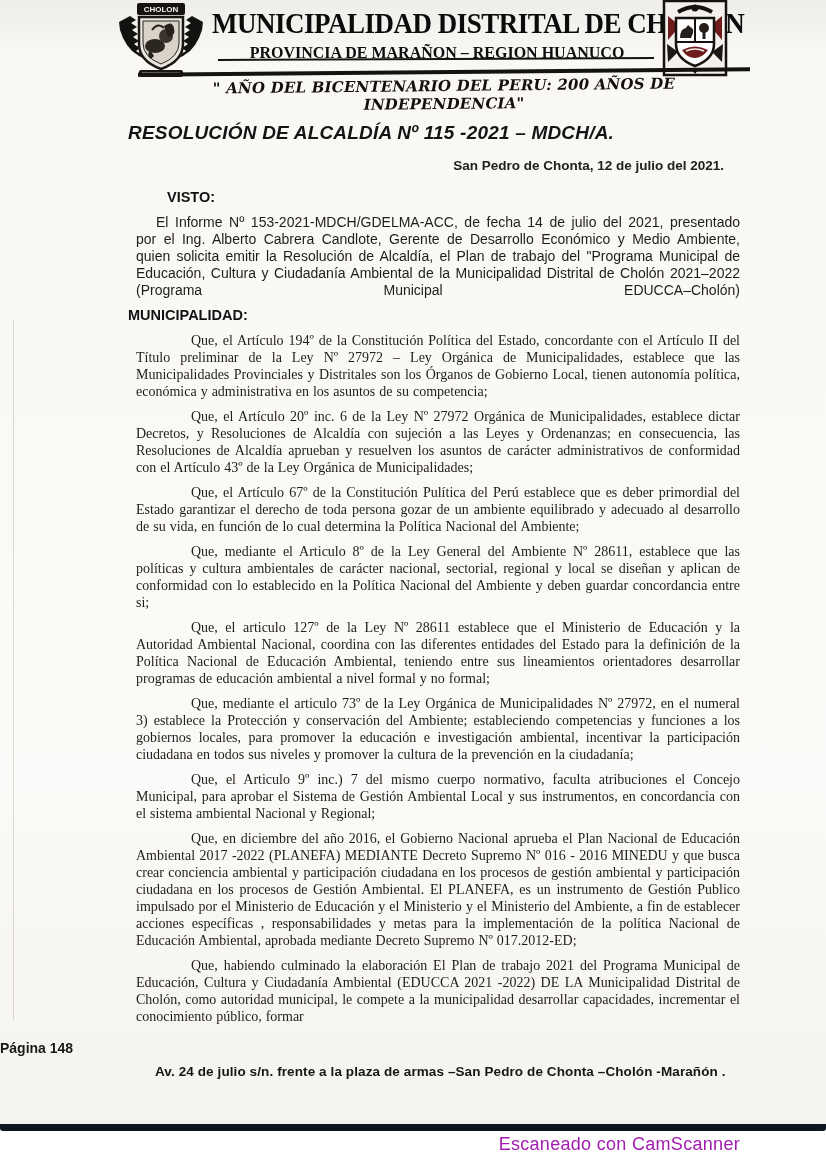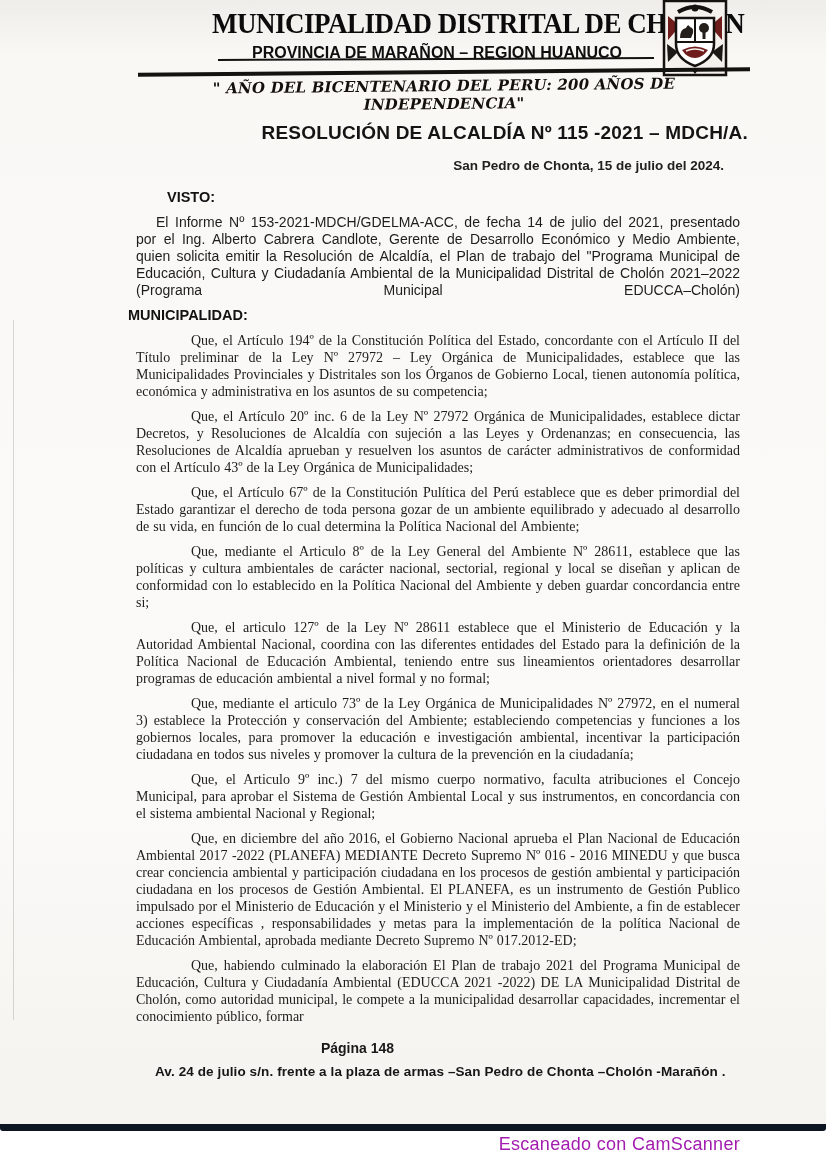--- a/index.html
+++ b/index.html
@@ -22,62 +22,62 @@
   .emblem-right { position:absolute; left:662px; top:0px; width:68px; height:80px; }
   .header-center {
     position:absolute; left:212px; top:8px; width:450px; text-align:center;
   }
   .muni-title {
     margin:0; font-family:"Liberation Serif", serif; font-weight:700;
     font-size:27px; letter-spacing:-0.5px; color:#0b0b0b; white-space:nowrap;
     transform:scaleY(1.08);
   }
   .prov-subtitle {
-    margin:5px 0 0 0; font-family:Liberation Sans, sans-serif; font-weight:700;
+    margin:5px 0 0 0; font-family:Liberation Serif, serif; font-weight:700;
     font-size:16px; color:#0e0e0e; white-space:nowrap;text-align:center;
   }
   .rule-thin {
     position:absolute; left:218px; top:58px; width:436px; height:2px; background:#15130f;
     transform:rotate(-0.25deg);
   }
   .rule-thick {
     position:absolute; left:138px; top:70px; width:612px; height:4px; background:#15130f;
     transform:rotate(-0.5deg);
   }
   .motto {
     position:absolute; left:138px; top:77px; width:612px; text-align:center;
     font-family:"DejaVu Serif", serif; font-style:italic; font-weight:700;
     font-size:15px; color:#14110d; transform:rotate(-0.6deg); letter-spacing:0.2px;
   }
   
   .doc {
     position:absolute; left:128px; top:122px; width:620px;
   }
   .res-title {
-    margin:0 0 14px 0; text-align:right; font-size:19px; font-weight:700;
-    color:#141414; letter-spacing:0.2px;
+    margin:0 0 14px 0; text-align:left; font-size:19px; font-weight:700;
+    color:#141414; letter-spacing:0.2px;font-style:italic;
   }
   .dateline {
     text-align:right; padding-right:24px; font-size:13.5px; font-weight:600;
     color:#20201e; margin-bottom:16px;
   }
   .sec-heading {
     font-weight:700; font-size:14.5px; color:#121212; line-height:17px;
   }
   .sec-heading.indented { margin-left:39px; }
   .doc p {
     margin:8px; font-size:14px; line-height:17px; text-align:justify;
     color:#1f1d1b; word-spacing:0.5px;
   }
   .doc p.visto-p { text-indent:20px; text-align-last:justify; }
   .doc p.cons-p { text-indent:55px;font-family:Liberation Serif, serif; }
   
   .page-number {
-    position:absolute; left:0; top:1040px; width:659px; text-align:center;
-    font-size:14px; font-weight:700; color:#191919;margin-left:28px;
+    position:absolute; left:0; top:1040px; width:659px; text-align:left;
+    font-size:14px; font-weight:700; color:#191919;
   }
   .address {
     position:absolute; left:155px; top:1064px; font-size:13.5px; font-weight:700;
     color:#161616; letter-spacing:0.1px;
   }
   
   .scan-bar {
     position:absolute; left:0; top:1124px; width:826px; height:7px;
     background:#0d1522; border-radius:0 0 3px 3px;
   }
@@ -85,20 +85,42 @@
     position:absolute; top:1134px; right:86px; font-size:18px; color:#a21caf;
     letter-spacing:0.3px; font-family:"Liberation Sans", sans-serif;
   }
 </style>
 </head>
 <body>
 
 <div class="sheet">
   <div class="page-edge-line"></div>
 
+  <div class="emblem-left">
+    <svg width="106" height="80" viewBox="0 0 106 80">
+
+      <path d="M22 14 l6 4 -5 3 6 4 -5 3 6 4 -5 3 6 4 -5 3 6 4 -4 3 7 4 -3 -1 5 5 8 3 -6 -2 -8 -4 -7 -5 -5 -6 -4 -7 -3 -8 -1 -8 z" fill="#141210"></path>
+      <path d="M84 14 l-6 4 5 3 -6 4 5 3 -6 4 5 3 -6 4 5 3 -6 4 4 3 -7 4 3 -1 -5 5 -8 3 6 -2 8 -4 7 -5 5 -6 4 -7 3 -8 1 -8 z" fill="#141210"></path>
+
+      <rect x="29" y="1" width="48" height="12" rx="2" fill="#15120f"></rect>
+      <text x="53" y="10" text-anchor="middle" font-family="Liberation Sans, sans-serif" font-size="8" font-weight="bold" fill="#f4f2ee">CHOLON</text>
+
+      <path d="M31 15 H75 V42 Q75 59 53 67 Q31 59 31 42 Z" fill="#e9e5df" stroke="#1a1713" stroke-width="2.5"></path>
+      <path d="M35 19 H71 V41 Q71 55 53 62 Q35 55 35 41 Z" fill="#d8d2c9" stroke="#2a251f" stroke-width="1"></path>
+
+      <ellipse cx="47" cy="44" rx="10" ry="7" fill="#2c2620"></ellipse>
+      <path d="M42 48 q-4 6 1 9 l3 -3 z" fill="#241f1a"></path>
+      <circle cx="58" cy="34" r="7" fill="#3a332b"></circle>
+      <path d="M56 24 q8 -6 10 2 q2 8 -6 9 z" fill="#26211b"></path>
+      <path d="M44 28 q6 -8 12 -2" stroke="#26211b" stroke-width="2" fill="none"></path>
+
+      <rect x="31" y="68" width="44" height="7" rx="2" fill="#1a1713"></rect>
+      <rect x="34" y="70" width="38" height="2" fill="#8d867c"></rect>
+    </svg>
+  </div>
 
   <div class="header-center">
     <h1 class="muni-title">MUNICIPALIDAD DISTRITAL DE CHOLON</h1>
     <h2 class="prov-subtitle">PROVINCIA DE MARAÑON – REGION HUANUCO</h2>
   </div>
 
   <div class="emblem-right">
     <svg width="68" height="80" viewBox="0 0 68 80">
       <rect x="2" y="1" width="62" height="74" fill="#f4f1ec" stroke="#15120f" stroke-width="2.5"></rect>
 
@@ -124,21 +146,21 @@
       <path d="M30 70 l3 4 l3 -4 z" fill="#15120f"></path>
     </svg>
   </div>
 
   <div class="rule-thin"></div>
   <div class="rule-thick"></div>
   <div class="motto">" AÑO DEL BICENTENARIO DEL PERU:  200  AÑOS DE INDEPENDENCIA"</div>
 
   <main class="doc">
     <h3 class="res-title">RESOLUCIÓN DE ALCALDÍA Nº 115 -2021 – MDCH/A.</h3>
-    <div class="dateline">San Pedro de Chonta, 15 de julio del 2024.</div>
+    <div class="dateline">San Pedro de Chonta, 12 de julio del 2021.</div>
 
     <div class="sec-heading indented">VISTO:</div>
     <p class="visto-p">El Informe Nº 153-2021-MDCH/GDELMA-ACC, de fecha 14 de julio del 2021, presentado por el  Ing. Alberto Cabrera Candlote, Gerente de Desarrollo Económico y Medio Ambiente, quien solicita  emitir la Resolución  de Alcaldía, el Plan de trabajo del "Programa  Municipal de Educación, Cultura y Ciudadanía Ambiental  de la Municipalidad Distrital de Cholón 2021–2022 (Programa Municipal EDUCCA–Cholón)</p>
 
     <div class="sec-heading">MUNICIPALIDAD:</div>
     <p class="cons-p">Que, el Artículo 194º de la Constitución Política del Estado, concordante con el Artículo II del Título preliminar de la Ley Nº 27972 – Ley Orgánica de Municipalidades, establece que las Municipalidades Provinciales y Distritales son los Órganos de Gobierno Local, tienen autonomía política, económica y administrativa en los asuntos de su competencia;</p>
     <p class="cons-p">Que, el Artículo 20º inc. 6 de la Ley Nº 27972 Orgánica de Municipalidades, establece dictar Decretos, y Resoluciones de Alcaldía con sujeción a las Leyes y Ordenanzas; en consecuencia, las Resoluciones de Alcaldía aprueban y resuelven los asuntos de carácter administrativos de conformidad con el Artículo 43º de la Ley Orgánica de Municipalidades;</p>
     <p class="cons-p">Que, el Artículo 67º de la Constitución Pulítica del Perú establece que es deber primordial del Estado garantizar el derecho de toda persona gozar de un ambiente equilibrado y adecuado al desarrollo de su vida, en función de lo cual determina la Política Nacional del Ambiente;</p>
     <p class="cons-p">Que, mediante el Articulo 8º de la Ley General del Ambiente Nº 28611, establece que las políticas y cultura ambientales de carácter nacional, sectorial, regional y local se diseñan y aplican de conformidad con lo establecido en la Política Nacional del Ambiente y deben guardar concordancia entre si;</p>
     <p class="cons-p">Que, el articulo 127º de la Ley Nº 28611 establece que el Ministerio de Educación y la Autoridad Ambiental Nacional, coordina con las diferentes entidades del Estado para la definición de la Política Nacional de Educación Ambiental, teniendo entre sus lineamientos orientadores desarrollar programas de educación ambiental a nivel formal y no formal;</p>

